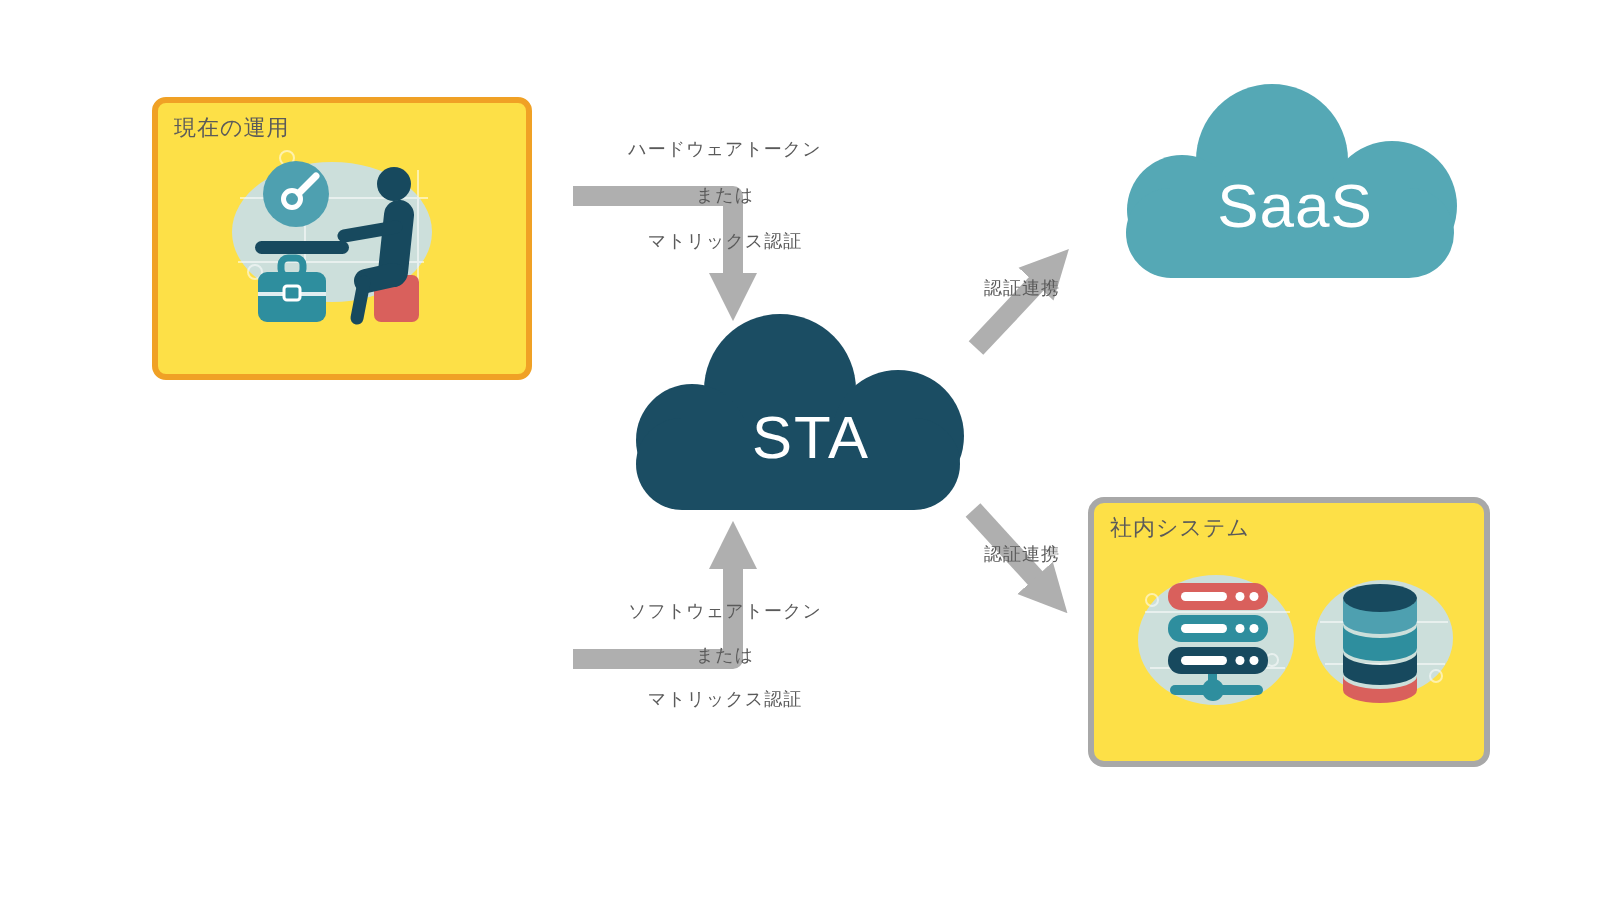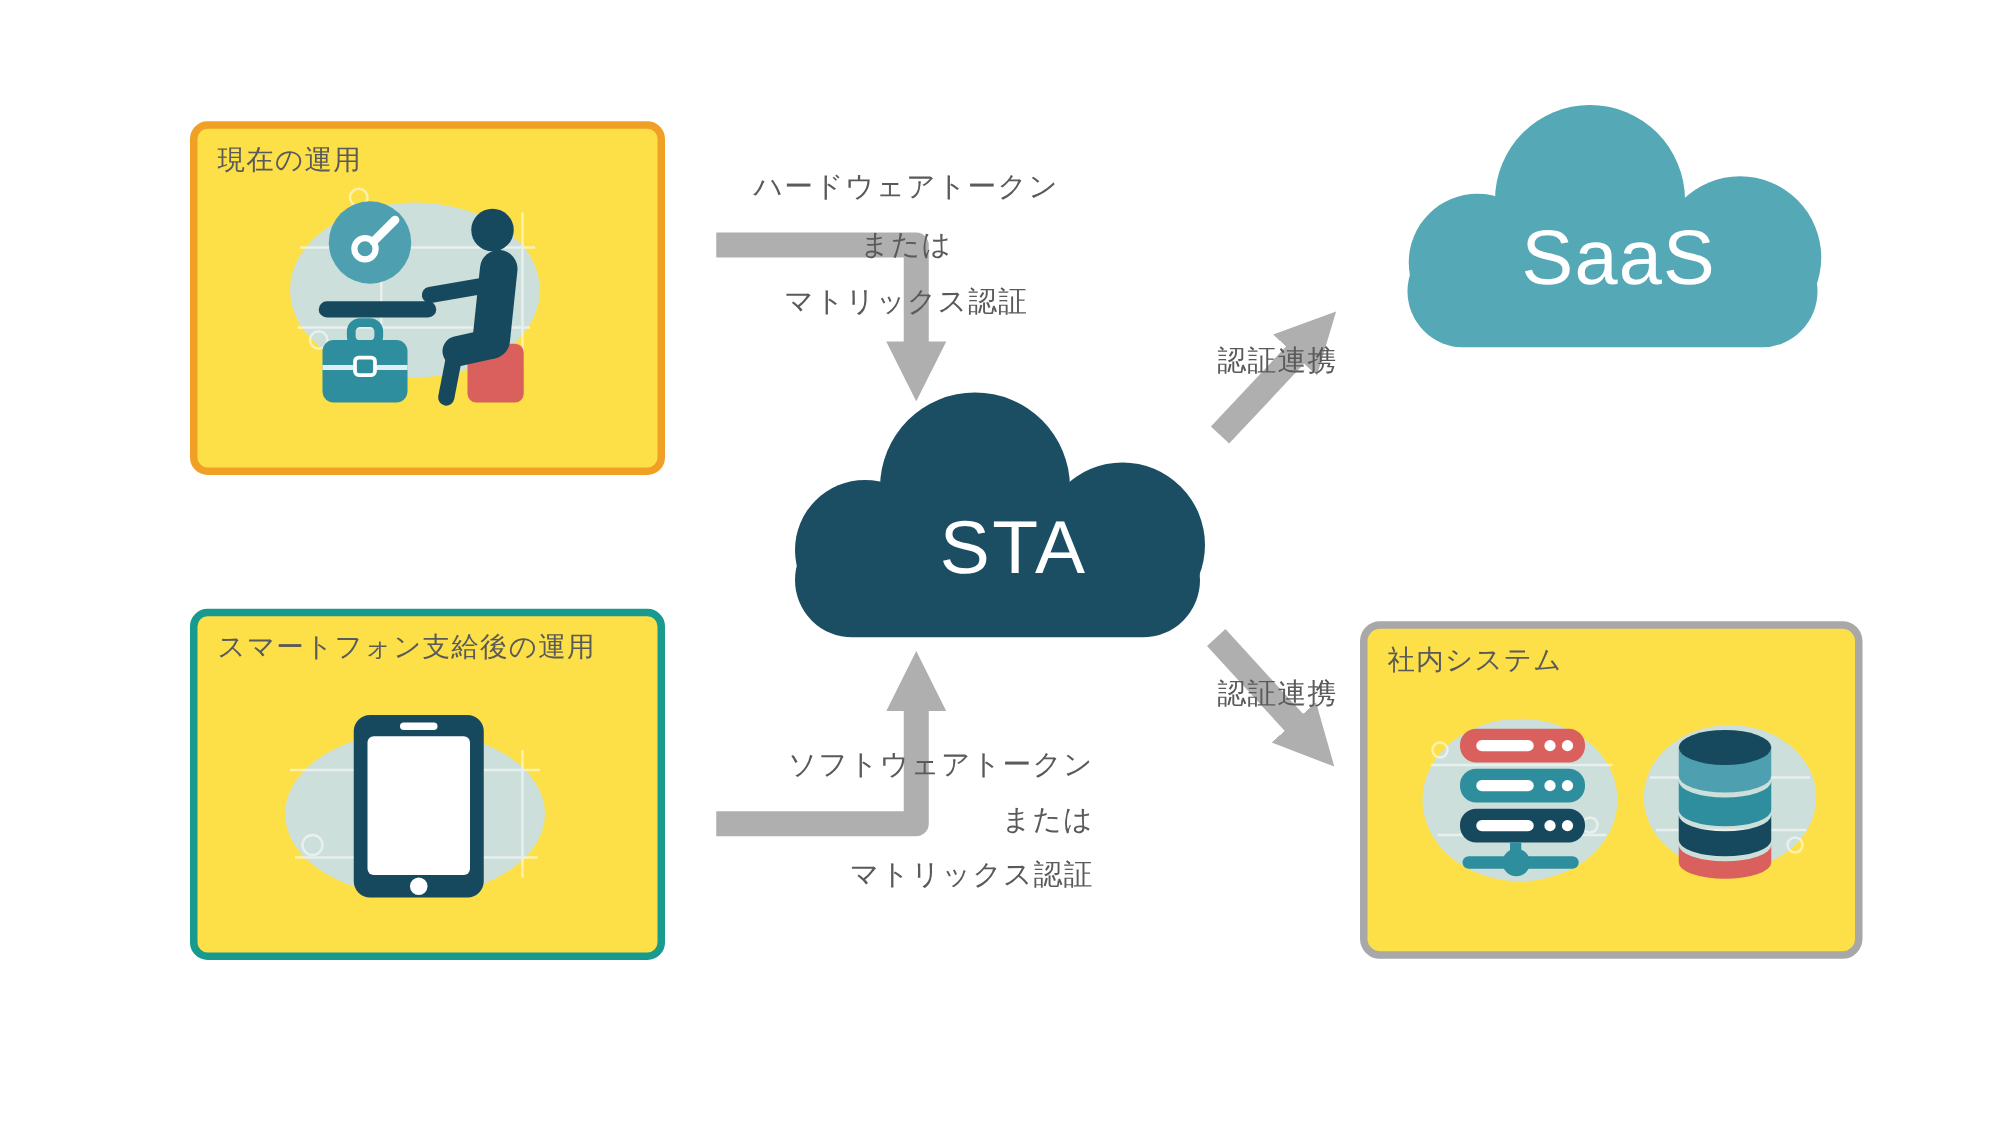--- a/index.html
+++ b/index.html
@@ -6,24 +6,24 @@
   .stage{
     position:relative;width:1600px;height:900px;background:#ffffff;
     font-family:"Liberation Sans",sans-serif;overflow:hidden;
   }
   .box{position:absolute;background:#fde047;box-sizing:border-box;text-decoration:underline;}
   .box-current{left:152px;top:97px;width:380px;height:283px;border:6px solid #F0A125;border-radius:14px;}
   .box-smartphone{left:152px;top:487px;width:380px;height:281px;border:6px solid #189B8E;border-radius:14px;}
   .box-internal{left:1088px;top:497px;width:402px;height:270px;border:6px solid #A8A8A8;border-radius:16px;padding-left:25px;}
   .box-title{position:absolute;left:16px;top:10px;font-size:22px;color:#5A5A5A;letter-spacing:1px;white-space:nowrap;}
   .box-art{position:absolute;left:0;top:0;}
-  .lbl{position:absolute;color:#5A5A5A;font-size:23px;text-align:center;letter-spacing:1px;}
+  .lbl{position:absolute;color:#5A5A5A;font-size:18px;text-align:center;letter-spacing:1px;}
   .lbl div{white-space:nowrap;}
   .lbl-hardware{left:575px;top:126px;width:300px;line-height:46px;}
-  .lbl-software{left:575px;top:589px;width:300px;line-height:44px;text-align:right;}
+  .lbl-software{left:575px;top:589px;width:300px;line-height:44px;}
   .lbl-saas{left:922px;top:266px;width:200px;line-height:44px;}
   .lbl-internal{left:942px;top:532px;width:160px;line-height:44px;}
   .cloud{position:absolute;}
   .cloud-sta{left:630px;top:308px;width:336px;height:202px;}
   .cloud-saas{left:1120px;top:80px;width:340px;height:198px;}
   .arrow-layer{position:absolute;left:0;top:0;}
   svg text{font-family:"Liberation Sans",sans-serif;}
 </style>
 </head>
 <body>
@@ -66,36 +66,20 @@
       <g stroke="#17495E" stroke-linecap="round" fill="#17495E">
         <circle cx="394" cy="184" r="17" stroke="none"></circle>
         <path d="M 399 215 L 393 272" stroke-width="30"></path>
         <path d="M 396 227 L 344 236" stroke-width="13"></path>
         <path d="M 393 275 L 366 281" stroke-width="24"></path>
         <path d="M 364 282 L 357 318" stroke-width="13"></path>
       </g>
     </svg>
   </div>
 
-  <div class="box box-smartphone">
-    <div class="box-title">スマートフォン支給後の運用</div>
-    <svg class="box-art" width="368" height="269" viewBox="158 493 368 269">
-      <ellipse cx="332" cy="651" rx="104" ry="66" fill="#CCDFDB"></ellipse>
-      <g stroke="#FFFFFF" stroke-width="2" opacity="0.55" fill="none">
-        <path d="M 232 616 H 432"></path>
-          <path d="M 236 686 H 430"></path>
-        <path d="M 418 600 V 702"></path>
-        <circle cx="250" cy="676" r="8"></circle>
-      </g>
-      <rect x="283" y="572" width="104" height="146" rx="13" fill="#17495E"></rect>
-      <rect x="294" y="589" width="82" height="111" rx="5" fill="#FFFFFF"></rect>
-      <rect x="320" y="578" width="30" height="6" rx="3" fill="#FFFFFF"></rect>
-      <circle cx="335" cy="709" r="7" fill="#FFFFFF"></circle>
-    </svg>
-  </div>
 
   <div class="box box-internal">
     <div class="box-title">社内システム</div>
     <svg class="box-art" width="390" height="258" viewBox="1094 503 390 258">
       <ellipse cx="1216" cy="640" rx="78" ry="65" fill="#CCDFDB"></ellipse>
       <ellipse cx="1384" cy="638" rx="69" ry="58" fill="#CCDFDB"></ellipse>
       <g stroke="#FFFFFF" stroke-width="2" opacity="0.55" fill="none">
         <path d="M 1145 612 H 1290"></path>
           <path d="M 1150 668 H 1285"></path>
         <path d="M 1320 622 H 1448"></path>

